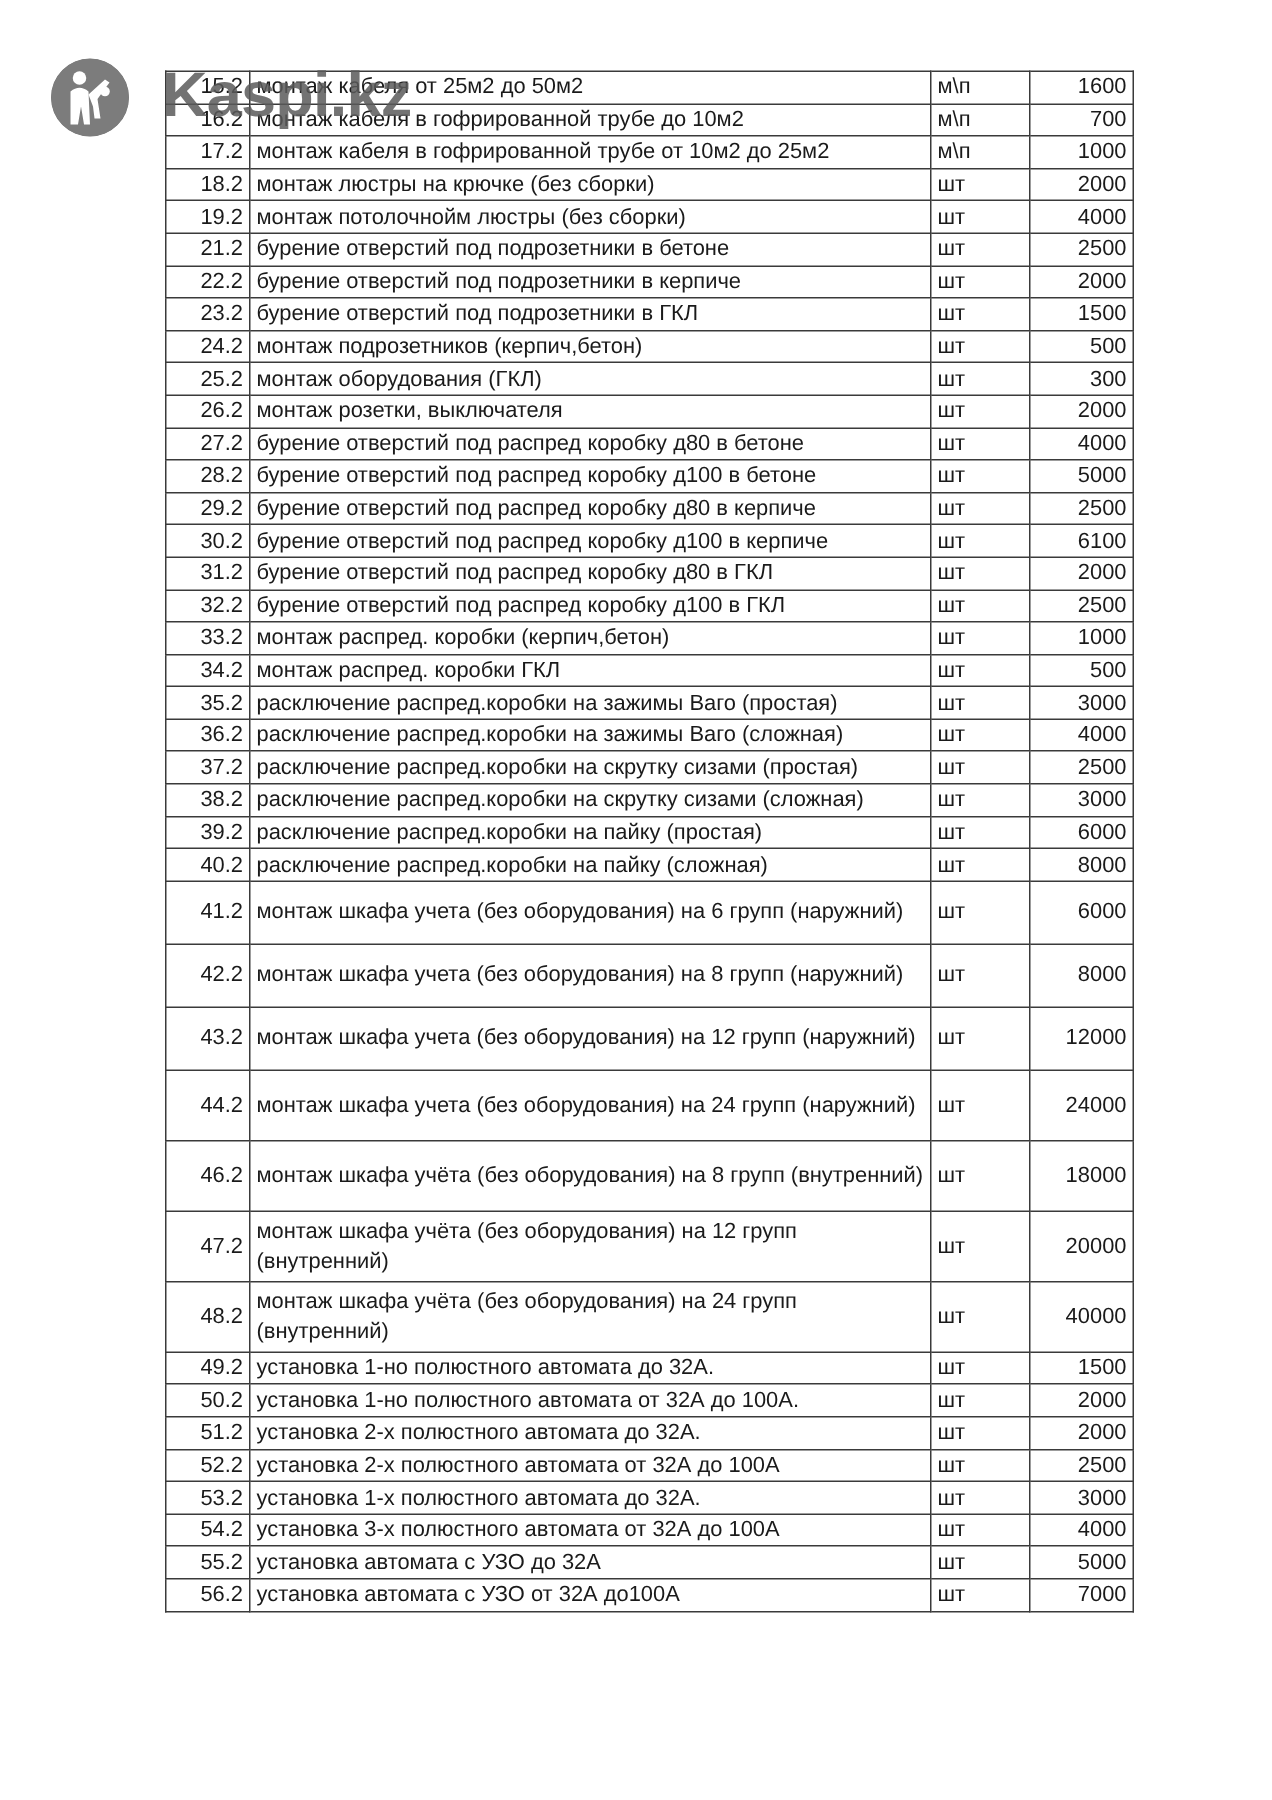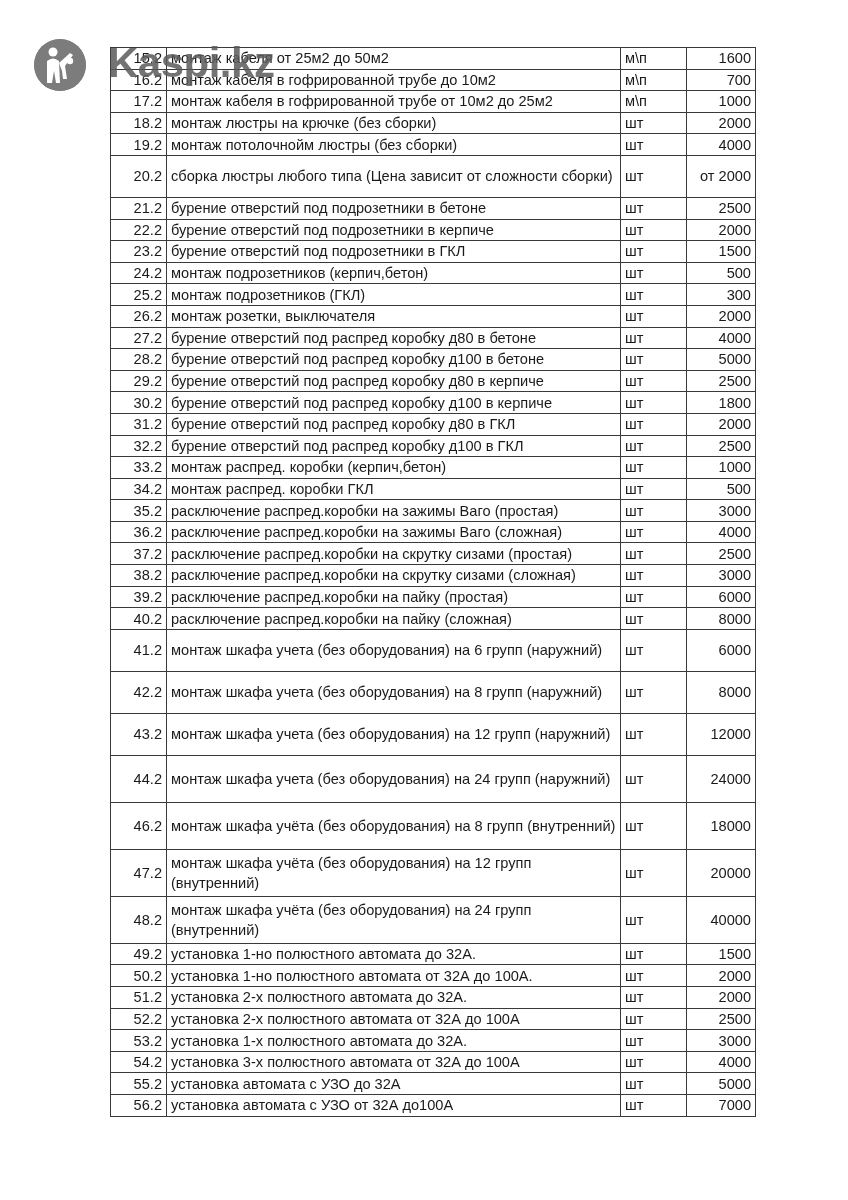--- a/index.html
+++ b/index.html
@@ -69,26 +69,20 @@
           <td class="desc">монтаж люстры на крючке (без сборки)</td>
           <td class="unit">шт</td>
           <td class="price">2000</td>
         </tr>
         <tr class="single">
           <td class="num">19.2</td>
           <td class="desc">монтаж потолочнойм люстры (без сборки)</td>
           <td class="unit">шт</td>
           <td class="price">4000</td>
         </tr>
-        <tr class="double">
-          <td class="num">20.2</td>
-          <td class="desc">сборка люстры любого типа (Цена зависит от сложности сборки)</td>
-          <td class="unit">шт</td>
-          <td class="price">от 2000</td>
-        </tr>
         <tr class="single">
           <td class="num">21.2</td>
           <td class="desc">бурение отверстий под подрозетники в бетоне</td>
           <td class="unit">шт</td>
           <td class="price">2500</td>
         </tr>
         <tr class="single">
           <td class="num">22.2</td>
           <td class="desc">бурение отверстий под подрозетники в керпиче</td>
           <td class="unit">шт</td>
@@ -101,21 +95,21 @@
           <td class="price">1500</td>
         </tr>
         <tr class="single">
           <td class="num">24.2</td>
           <td class="desc">монтаж подрозетников (керпич,бетон)</td>
           <td class="unit">шт</td>
           <td class="price">500</td>
         </tr>
         <tr class="single">
           <td class="num">25.2</td>
-          <td class="desc">монтаж подрозетников (ГКЛ)</td>
+          <td class="desc">монтаж оборудования (ГКЛ)</td>
           <td class="unit">шт</td>
           <td class="price">300</td>
         </tr>
         <tr class="single">
           <td class="num">26.2</td>
           <td class="desc">монтаж розетки, выключателя</td>
           <td class="unit">шт</td>
           <td class="price">2000</td>
         </tr>
         <tr class="single">
@@ -133,21 +127,21 @@
         <tr class="single">
           <td class="num">29.2</td>
           <td class="desc">бурение отверстий под распред коробку д80 в керпиче</td>
           <td class="unit">шт</td>
           <td class="price">2500</td>
         </tr>
         <tr class="single">
           <td class="num">30.2</td>
           <td class="desc">бурение отверстий под распред коробку д100 в керпиче</td>
           <td class="unit">шт</td>
-          <td class="price">1800</td>
+          <td class="price">6100</td>
         </tr>
         <tr class="single">
           <td class="num">31.2</td>
           <td class="desc">бурение отверстий под распред коробку д80 в ГКЛ</td>
           <td class="unit">шт</td>
           <td class="price">2000</td>
         </tr>
         <tr class="single">
           <td class="num">32.2</td>
           <td class="desc">бурение отверстий под распред коробку д100 в ГКЛ</td>

